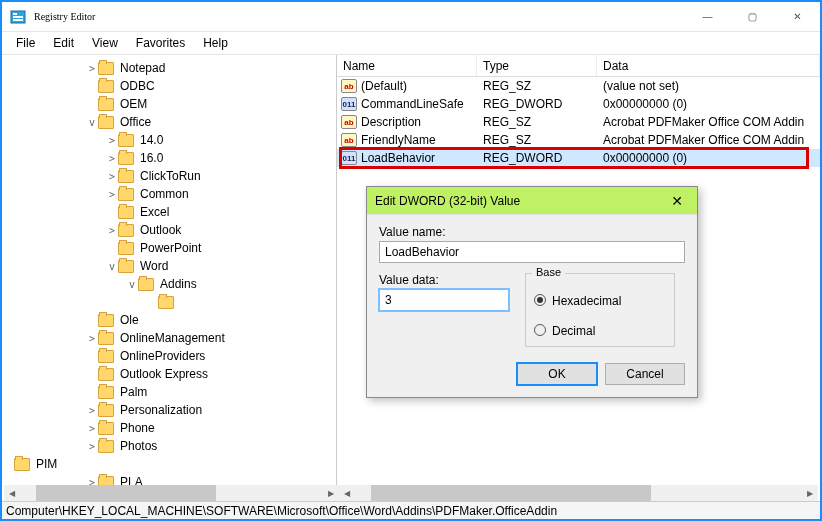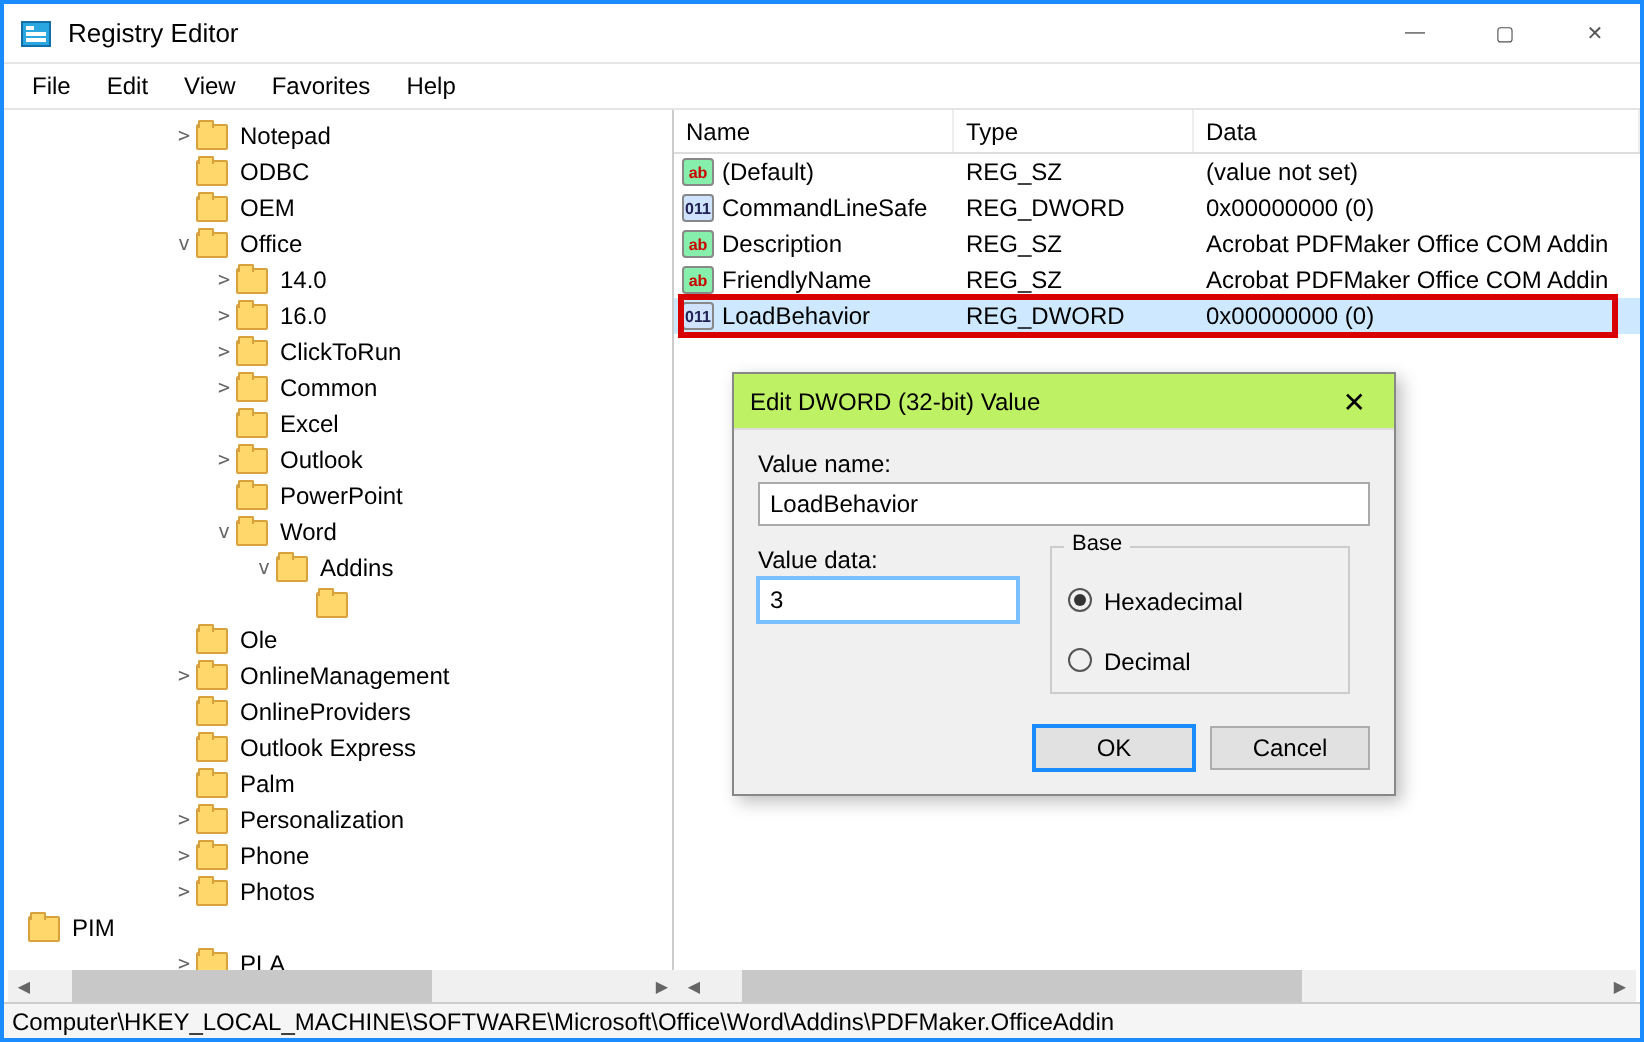--- a/index.html
+++ b/index.html
@@ -1,19 +1,19 @@
 <!DOCTYPE html>
 <html><head>
 <meta charset="utf-8">
 <style>
   * { box-sizing: border-box; font-family: "Segoe UI", Arial, sans-serif; }
   body { margin: 0; background: #fff; border: 2px solid #1a8cff; width: 822px; height: 521px; position: relative; overflow: hidden; }
   .titlebar { display: flex; align-items: center; height: 30px; border-bottom: 1px solid #e5e5e5; }
   .titlebar .app-icon { width: 16px; height: 16px; margin: 0 8px; }
-  .titlebar .title { font-size: 13px; flex: 1; }
+  .titlebar .title { font-size: 10px; flex: 1; font-family: Liberation Serif, serif; }
   .win-controls { display: flex; }
   .win-btn { width: 45px; height: 30px; display: flex; align-items: center; justify-content: center; font-size: 10px; color: #555; }
   .menubar { display: flex; gap: 2px; padding: 2px 6px; font-size: 12px; border-bottom: 1px solid #e5e5e5; }
   .menubar span { padding: 2px 8px; }
   .client { display: flex; height: 438px; }
   .tree-pane { width: 335px; border-right: 1px solid #ccc; overflow: auto; font-size: 12px; padding-top: 4px; }
   .tree-row { display: flex; align-items: center; height: 18px; white-space: nowrap; }
   .exp { width: 12px; text-align: center; color: #666; font-size: 10px; font-family: monospace; }
   .folder { width: 16px; height: 13px; background: #ffd76a; border: 1px solid #d9a13b; border-radius: 1px; margin-right: 4px; display:inline-block; position:relative; }
   .folder::before { content:""; position:absolute; top:-3px; left:0; width:6px; height:3px; background:#ffd76a; border:1px solid #d9a13b; border-bottom:none; border-radius:1px 1px 0 0; }
@@ -22,21 +22,21 @@
   .list-pane { flex: 1; position: relative; display:flex; flex-direction:column; }
   .list-header { display: flex; font-size: 12px; border-bottom: 1px solid #ddd; height: 22px; align-items: center; }
   .list-header > div { padding-left: 6px; border-right: 1px solid #eee; height:100%; display:flex; align-items:center; }
   .col-name { width: 140px; } .col-type { width: 120px; } .col-data { flex: 1; }
   .list-body { font-size: 12px; }
   .list-row { display: flex; height: 18px; align-items: center; }
   .list-row .cell-name { width: 140px; display:flex; align-items:center; padding-left:4px; }
   .list-row .cell-type { width: 120px; padding-left:6px; }
   .list-row .cell-data { flex: 1; padding-left:6px; }
   .val-icon { width: 16px; height: 14px; margin-right: 4px; border:1px solid #888; border-radius:2px; font-size:8px; font-weight:bold; display:flex; align-items:center; justify-content:center; }
-  .val-icon.sz { background:#86efac; color:#c00; }
+  .val-icon.sz { background:#fef9c3; color:#c00; }
   .val-icon.dw { background:#cfe3ff; color:#225; }
   .list-row.sel { background:#cde8ff; }
   .highlight-box { position:absolute; border:3px solid #d80000; pointer-events:none; }
   .statusbar { position:absolute; bottom:0; left:0; right:0; height:18px; border-top:1px solid #ccc; font-size:12px; padding-left:4px; display:flex; align-items:center; background:#f5f5f5; white-space:nowrap; overflow:hidden; }
   .scrollbar-h { position:absolute; bottom:18px; left:0; right:0; height:16px; background:#f0f0f0; display:flex; }
   .sb-arrow { width:16px; height:16px; display:flex; align-items:center; justify-content:center; font-size:8px; color:#666; }
   .sb-thumb-left { width: 180px; height:16px; background:#c8c8c8; margin-left:16px;}
   .sb-thumb-right { width: 280px; height:16px; background:#c8c8c8; margin-left:16px;}
   
   .dialog { position:absolute; left:364px; top:184px; width:332px; background:#f0f0f0; border:1px solid #888; box-shadow: 3px 3px 8px rgba(0,0,0,0.25); font-size:12px; }

